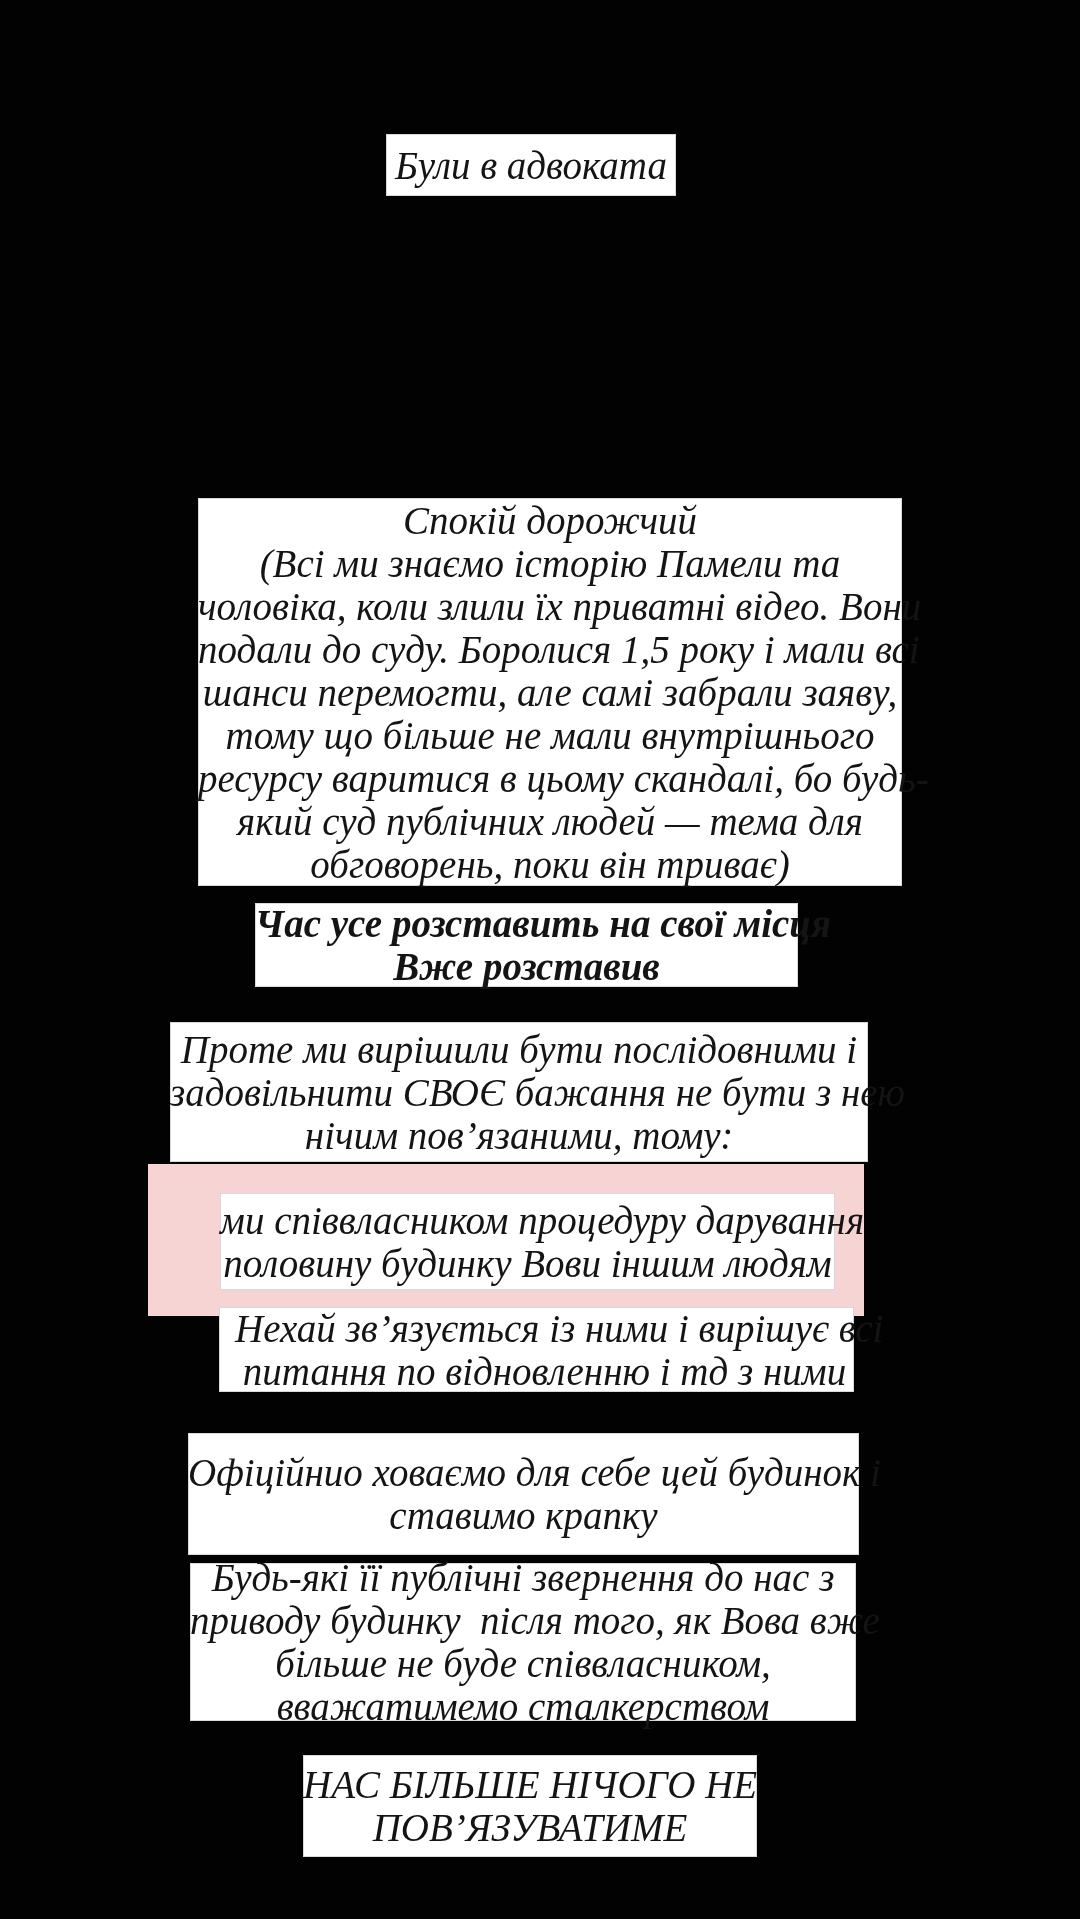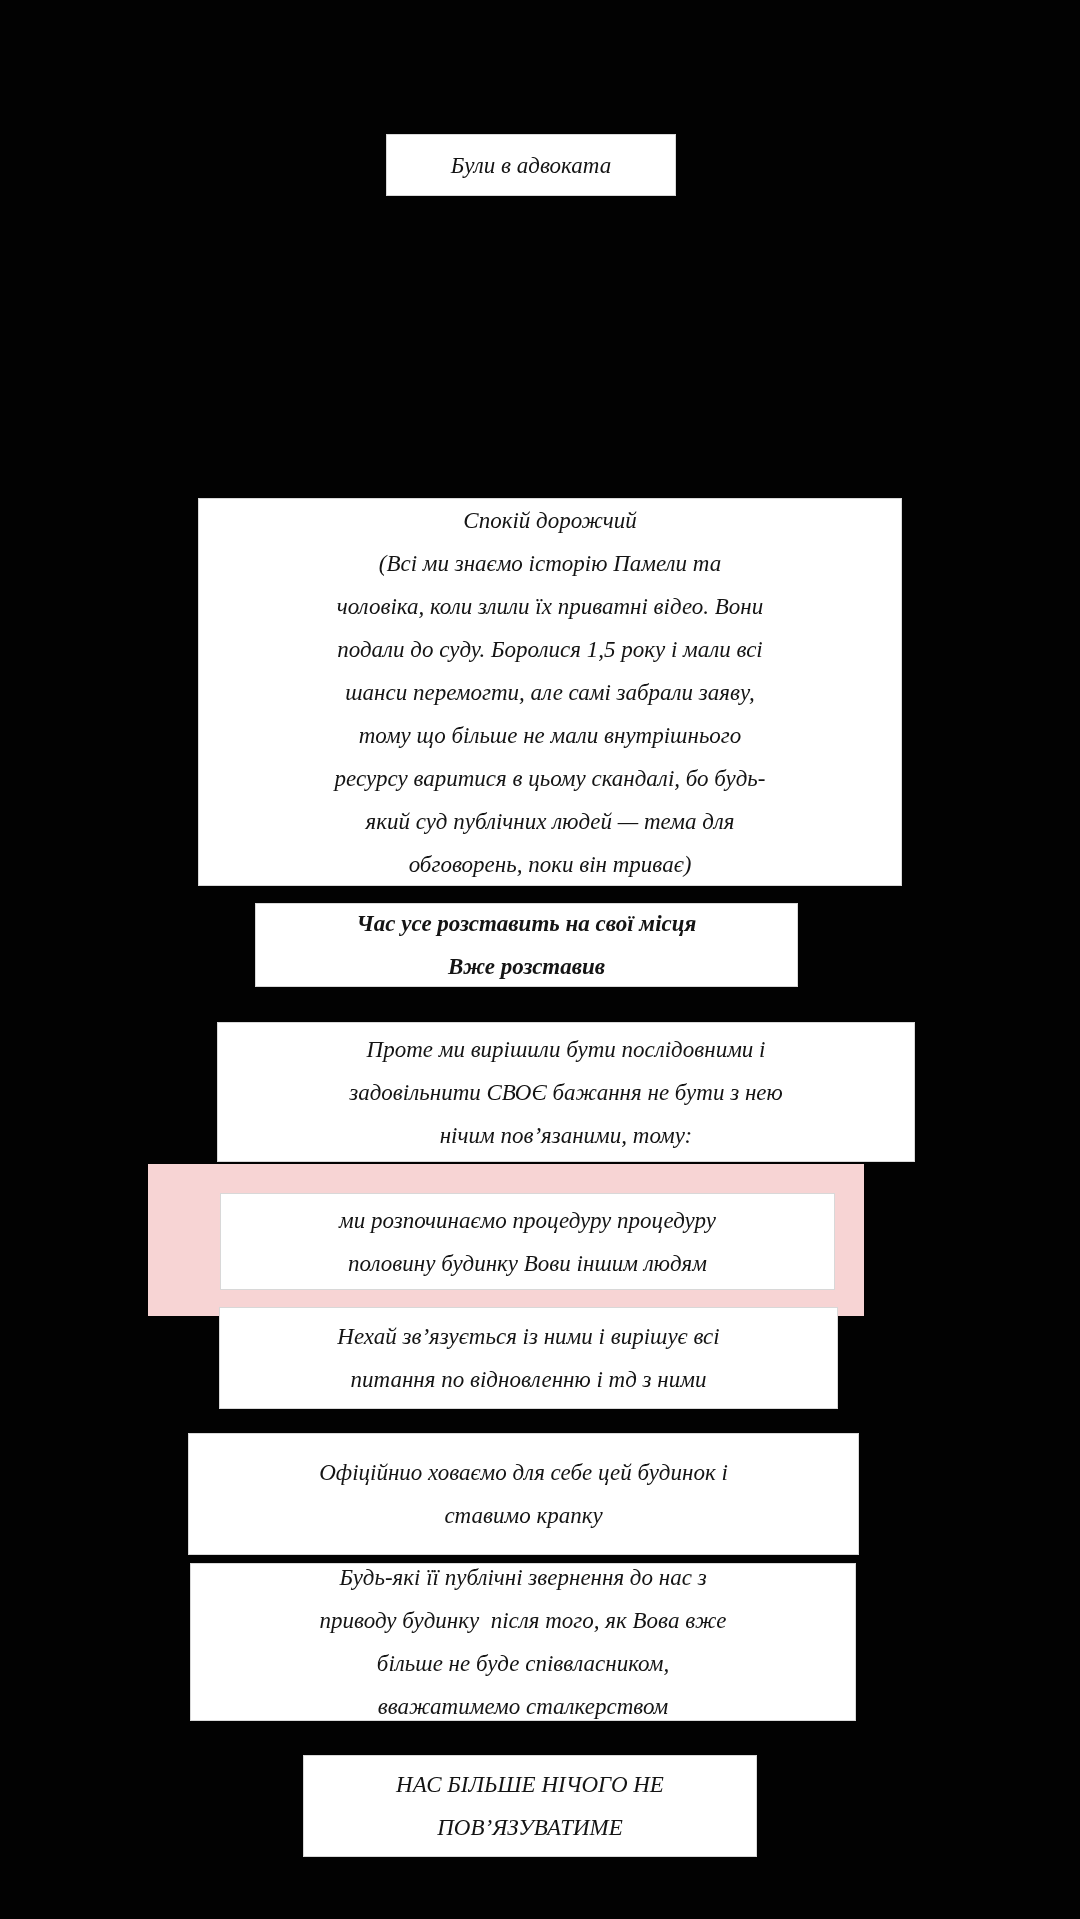--- a/index.html
+++ b/index.html
@@ -5,21 +5,21 @@
   html,body{margin:0;padding:0;background:#000;}
   .stage{
     position:relative;width:1080px;height:1919px;background:#020202;
     overflow:hidden;font-family:"Liberation Serif","DejaVu Serif",serif;
   }
   .box{
     position:absolute;background:#ffffff;display:flex;align-items:center;
     justify-content:center;box-shadow:0 0 0 1px #d8d8d8 inset;
   }
   .box-text{
-    font-style:italic;font-size:23px;line-height:43px;color:#141414;
+    font-style:italic;font-size:39px;line-height:43px;color:#141414;
     text-align:center;white-space:pre;width:100%;
   }
   .pink{
     position:absolute;left:148px;top:1164px;width:716px;height:152px;
     background:#f7d4d4;z-index:1;
   }
   .red-frag{
     position:absolute;z-index:2;font-style:italic;font-size:32px;line-height:43px;
     color:#c5202d;white-space:pre;text-align:center;
   }
@@ -46,40 +46,40 @@
 ресурсу варитися в цьому скандалі, бо будь-
 який суд публічних людей — тема для
 обговорень, поки він триває)</div>
   </div>
 
   <div class="box" style="left:255px;top:903px;width:543px;height:84px;font-weight:bold;">
     <div class="box-text">Час усе розставить на свої місця
 Вже розставив</div>
   </div>
 
-  <div class="box" style="left:170px;top:1022px;width:698px;height:140px;margin-left:47px;">
+  <div class="box" style="left:170px;top:1022px;width:698px;height:140px;">
     <div class="box-text">Проте ми вирішили бути послідовними і
 задовільнити СВОЄ бажання не бути з нею
 нічим пов’язаними, тому:</div>
   </div>
 
   <div class="pink"></div>
 
   <span class="red-frag" style="left:600px;top:1170px;font-size:28px;"></span>
   <span class="red-frag" style="left:676px;top:1172px;font-size:28px;"></span>
   <span class="red-frag" style="left:164px;top:1222px;"></span>
   <span class="red-frag" style="left:837px;top:1222px;"></span>
   <span class="red-frag" style="left:352px;top:1276px;"></span>
 
   <div class="box overlay-mid" style="left:220px;top:1193px;width:615px;height:97px;">
-    <div class="box-text">ми розпочинаємо процедуру процедуру
+    <div class="box-text">ми співвласником процедуру дарування
 половину будинку Вови іншим людям</div>
   </div>
 
-  <div class="box overlay-low" style="left:219px;top:1307px;width:619px;height:102px;">
+  <div class="box overlay-low" style="left:219px;top:1307px;width:619px;height:85px;padding-left:16px;">
     <div class="box-text">Нехай зв’язується із ними і вирішує всі
 питання по відновленню і тд з ними</div>
   </div>
 
   <div class="box" style="left:188px;top:1433px;width:671px;height:122px;">
     <div class="box-text">Офіційнио ховаємо для себе цей будинок і
 ставимо крапку</div>
   </div>
 
   <div class="box" style="left:190px;top:1563px;width:666px;height:158px;">

